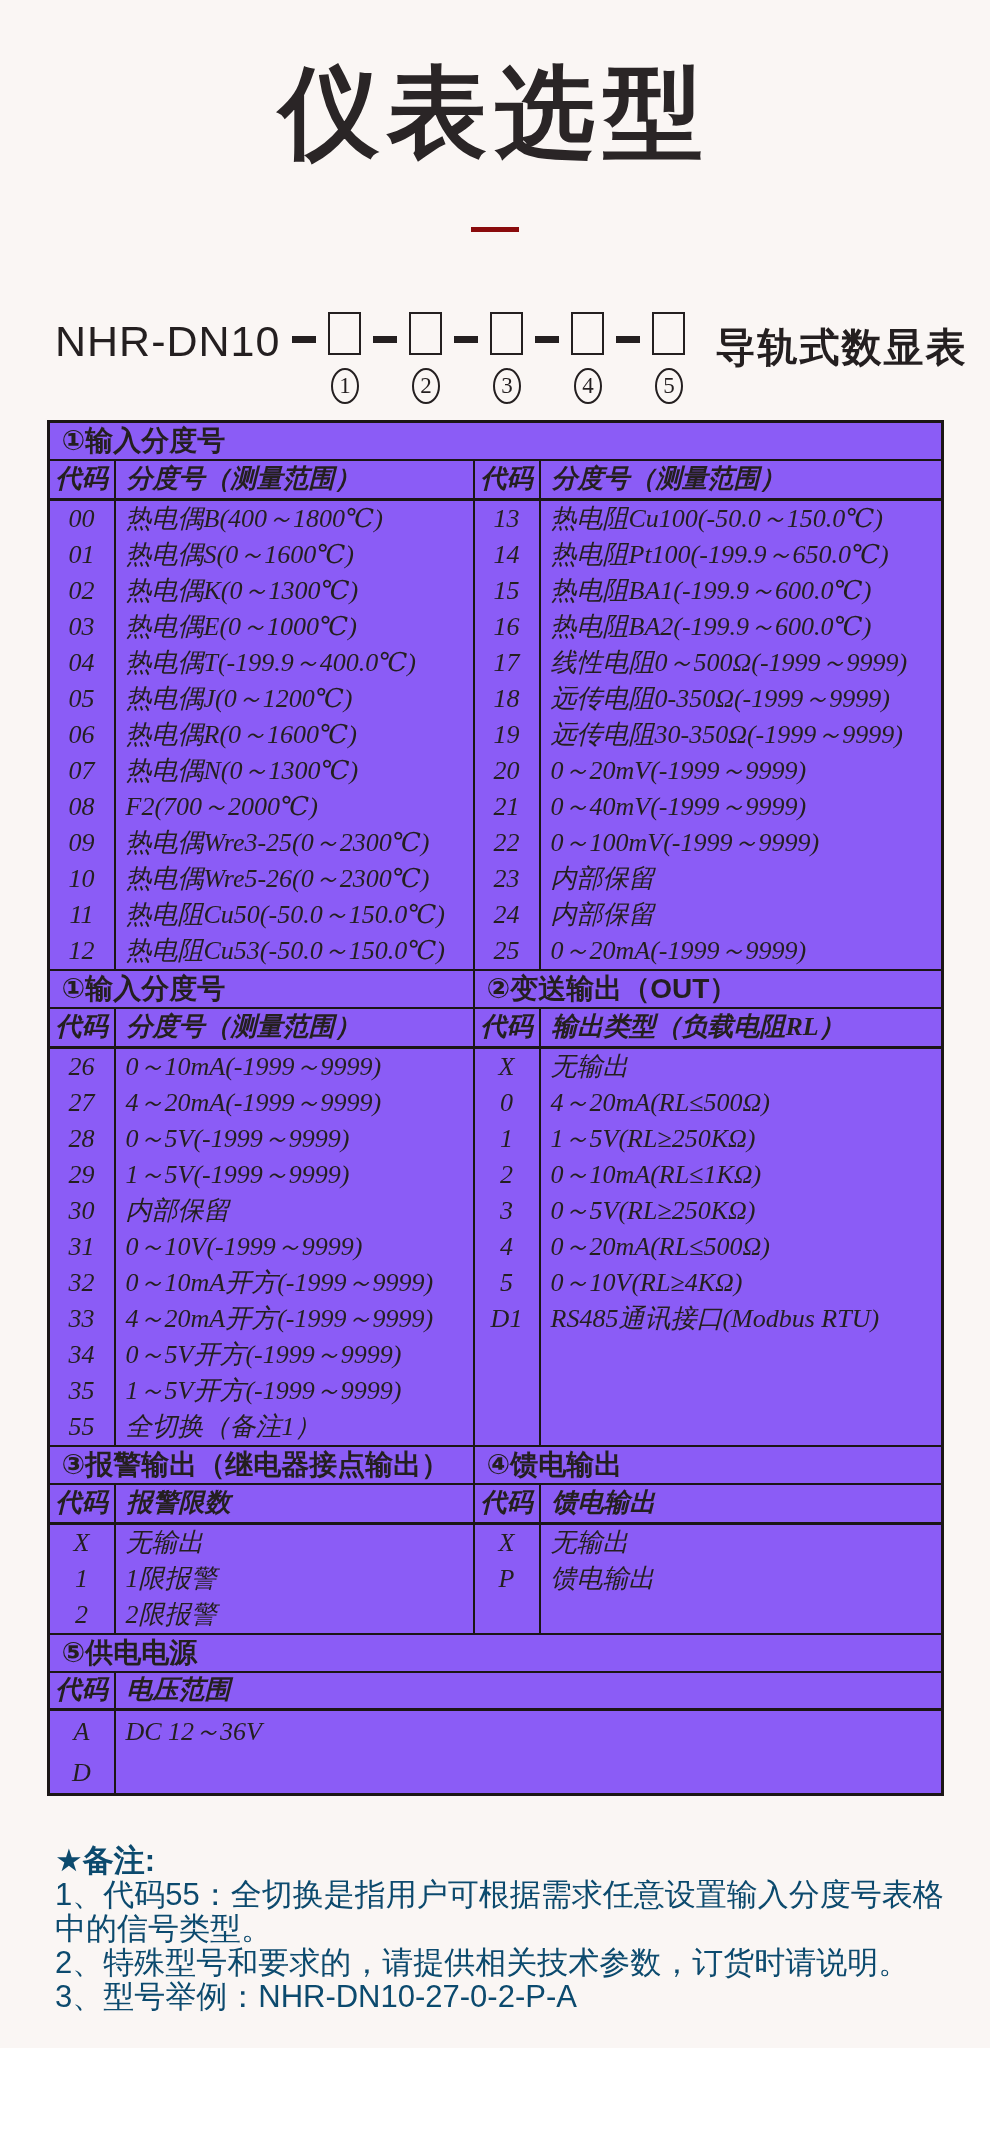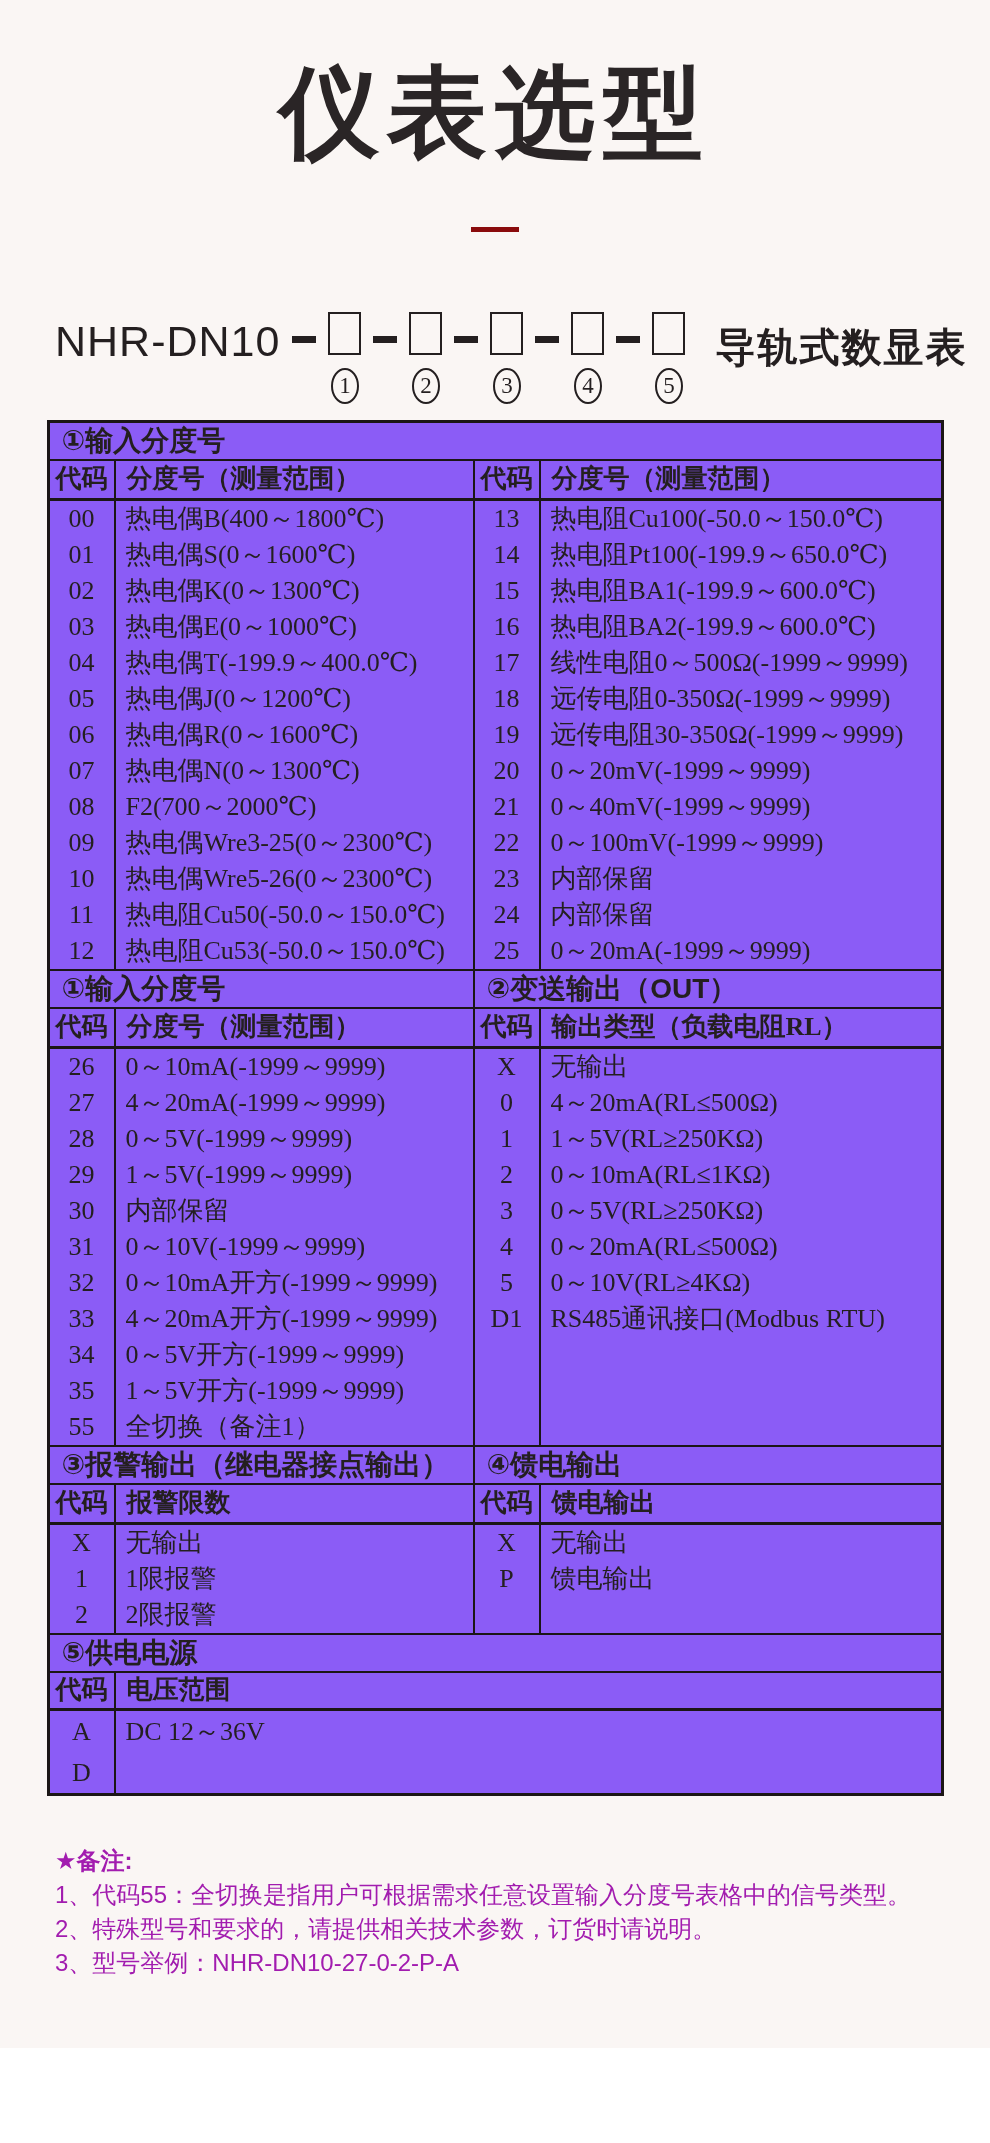--- a/index.html
+++ b/index.html
@@ -35,33 +35,33 @@
   .sec.sec-first{ border-top:none; }
   .full-head,.half-head{
     height:38px; line-height:35px; padding-left:12px;
     font-size:28px; font-weight:bold; border-bottom:2px solid #1b1616;
     font-family:"Liberation Sans","DejaVu Sans",sans-serif; white-space:nowrap; overflow:hidden;
   }
   .pair{ display:flex; align-items:stretch; }
   .half{ display:flex; flex-direction:column; }
   .half-l{ width:47.7%; border-right:2px solid #1b1616; }
   .half-r{ flex:1; }
-  .cols{ display:flex; flex:1; font-family:"Liberation Serif","DejaVu Serif",serif; font-size:26px; }
+  .cols{ display:flex; flex:1; font-family:"Liberation Serif","DejaVu Serif",serif; font-size:26px;font-style:italic; }
   .col-code{ width:66px; flex:0 0 66px; border-right:2px solid #1b1616; display:flex; flex-direction:column; text-align:center; }
   .col-label{ flex:1; display:flex; flex-direction:column; min-width:0; }
   .hcell{ height:40px; line-height:36px; font-weight:bold; border-bottom:3px solid #1b1616; white-space:nowrap; }
   .col-label .hcell{ padding-left:11px; }
   .cell{ height:36px; line-height:36px; white-space:nowrap; overflow:hidden; }
   .col-label .cell{ padding-left:10px; }
   .sec-power .cell{ height:41px; line-height:41px; }
   .sec-power .hcell{ height:38px; line-height:34px; }
   .spacer{ flex:1; }
 
   
-  .notes{ margin:48px 18px 0 55px; font-size:24px; color:#a21caf; }
+  .notes{ margin:48px 18px 0 55px; font-size:31px; color:#0c4a6e; }
   .notes-header{ line-height:34px; font-weight:bold; }
   .note-item{ line-height:34px; }
 </style>
 </head>
 <body>
 
 <div class="page">
 
   <h1 class="main-title">仪表选型</h1>
   <div class="title-accent-dash" style="background: rgb(138, 11, 12);"></div>

